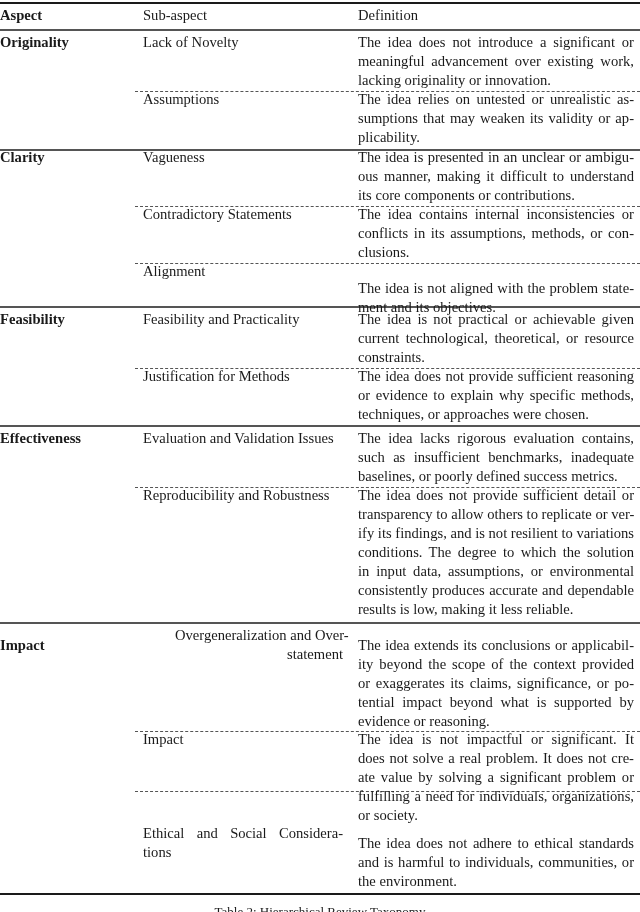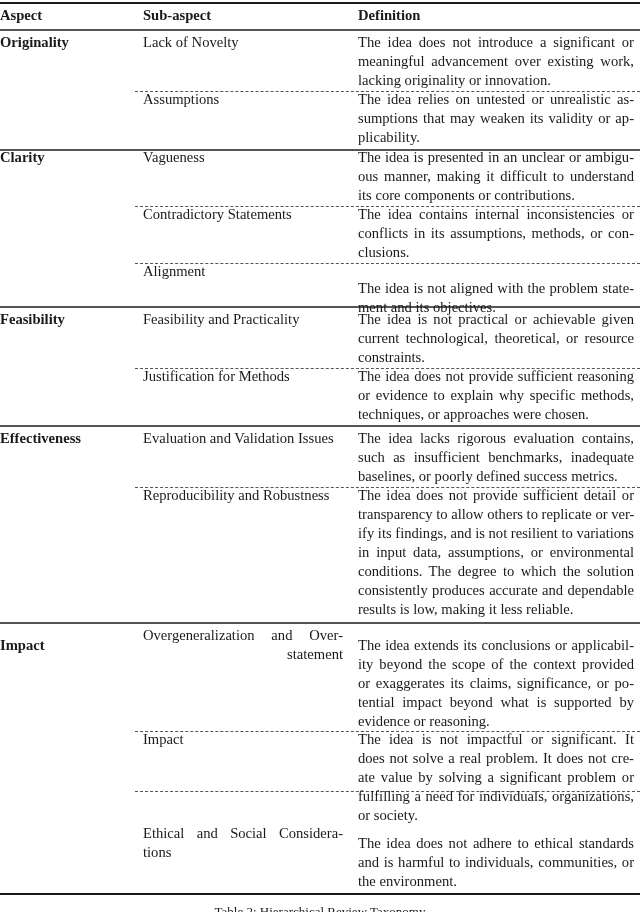--- a/index.html
+++ b/index.html
@@ -35,21 +35,21 @@
       position: absolute;
       left: 135px;
       width: 505px;
       height: 0;
       border-top: 1px dashed #555;
     }
     .cell {
       position: absolute;
     }
     .hdr {
-      font-weight: bold;
+      font-weight: normal;
     }
     .aspect {
       font-weight: bold;
       text-align: left;
       width: 135px;
       left: 0;
     }
     .sub {
       left: 143px;
       width: 200px;
@@ -155,29 +155,29 @@
   <div class="cell def" style="top:429px">
     <span class="ln">The idea lacks rigorous evaluation contains,</span>
     <span class="ln">such as insufficient benchmarks, inadequate</span>
     <span class="ln last">baselines, or poorly defined success metrics.</span>
   </div>
   <div class="cell sub" style="top:486px; width:215px">Reproducibility and Robustness</div>
   <div class="cell def" style="top:486px">
     <span class="ln">The idea does not provide sufficient detail or</span>
     <span class="ln">transparency to allow others to replicate or ver-</span>
     <span class="ln">ify its findings, and is not resilient to variations</span>
+    <span class="ln">conditions. The degree to which the solution</span>
     <span class="ln">in input data, assumptions, or environmental</span>
-    <span class="ln">conditions. The degree to which the solution</span>
     <span class="ln">consistently produces accurate and dependable</span>
     <span class="ln last">results is low, making it less reliable.</span>
   </div>
 
   <div class="cell aspect" style="top:636px">Impact</div>
   <div class="cell sub" style="top:626px">
-    <span class="ln" style="display:block; text-align:justify; text-align-last:justify; white-space:nowrap;">Overgeneralization and Over-</span>
+    <span class="ln" style="display:block; text-align:justify; text-align-last:justify; white-space:nowrap;margin-left:32px;">Overgeneralization and Over-</span>
     <span class="ln" style="display:block;text-align:right;">statement</span>
   </div>
   <div class="cell def" style="top:636px">
     <span class="ln">The idea extends its conclusions or applicabil-</span>
     <span class="ln">ity beyond the scope of the context provided</span>
     <span class="ln">or exaggerates its claims, significance, or po-</span>
     <span class="ln">tential impact beyond what is supported by</span>
     <span class="ln last">evidence or reasoning.</span>
   </div>
   <div class="cell sub" style="top:730px">Impact</div>

